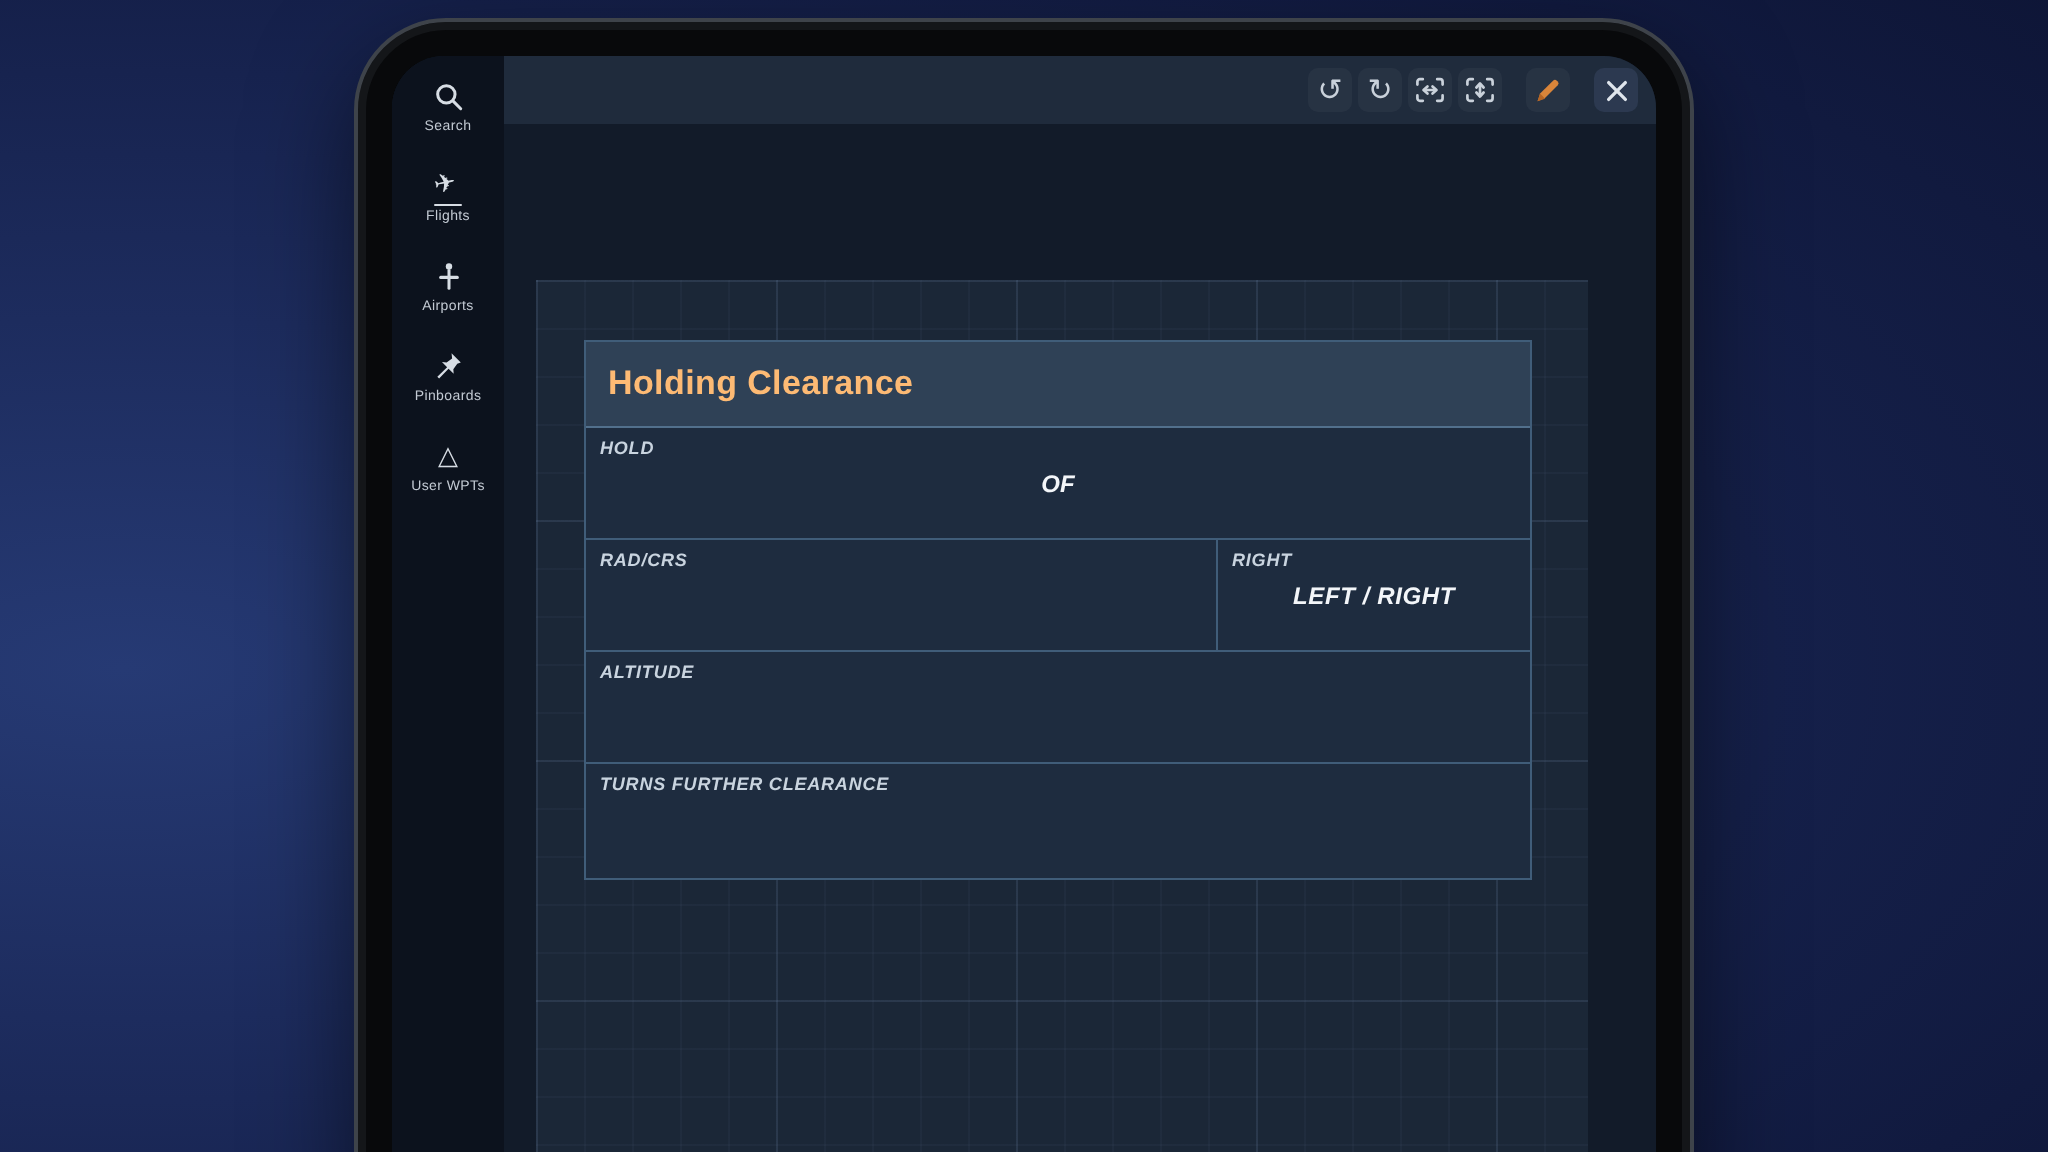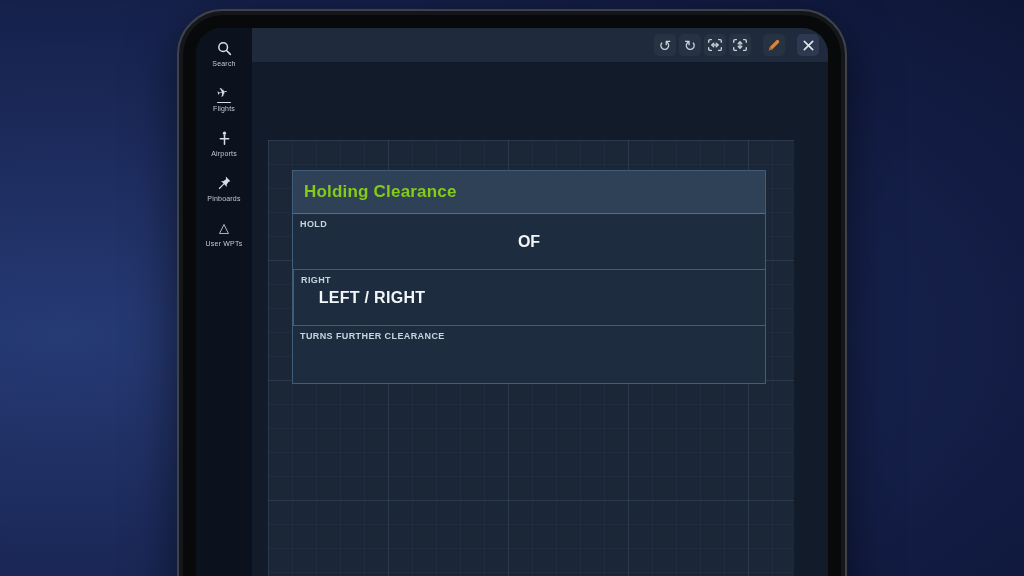--- a/index.html
+++ b/index.html
@@ -73,38 +73,38 @@
   }
 
   
   .form {
     position: absolute; left: 24px; top: 30px; width: 474px;
     border: 1.5px solid #405d79; background: #1e2c3f;
   }
   .form-title {
     height: 43px; background: #2f4156; border-bottom: 1.5px solid #52708c;
     display: flex; align-items: center; padding: 0 11px;
-    font-size: 17px; font-weight: bold; color: #84cc16; letter-spacing: 0.2px;
-  }
-  .form-row { position: relative; display: flex; border-bottom: 1.5px solid #405d79; }
+    font-size: 17px; font-weight: bold; color: #fdba74; letter-spacing: 0.2px;
+  }
+  .form-row { position: relative; display: flex; border-bottom: 1.5px solid #405d79; font-style: italic; }
   .form-row:last-child { border-bottom: none; }
   .row-h { height: 56px; }
   .row-h2 { height: 57px; }
   .cell { position: relative; flex: 1; }
   .cell.turns { flex: 0 0 157px; border-left: 1.5px solid #405d79; }
   .cell-label {
     position: absolute; top: 5px; left: 7px;
     font-size: 9px; font-weight: bold; color: #c9d4df; letter-spacing: 0.4px;
   }
   .cell-value {
     width: 100%; height: 100%; display: flex; align-items: center; justify-content: center;
     font-weight: bold; color: #f3f6f9;
   }
-  .cell-value.hold-v { font-size: 16px; }
-  .cell-value.turns-v { font-size: 16px; letter-spacing: 0.3px; }
+  .cell-value.hold-v { font-size: 12px; }
+  .cell-value.turns-v { font-size: 12px; letter-spacing: 0.3px; }
 
   svg { display: block; }
 </style>
 </head>
 <body>
 
 <div class="tablet">
   <div class="screen">
 
     <div class="sidebar">
@@ -226,26 +226,36 @@
             <div class="form-title">Holding Clearance</div>
 
             <div class="form-row row-h">
               <div class="cell">
                 <span class="cell-label">HOLD</span>
                 <div class="cell-value hold-v">OF</div>
               </div>
             </div>
 
             <div class="form-row row-h">
+              <div class="cell">
+                <span class="cell-label">RAD/CRS</span>
+                <div class="cell-value"></div>
+              </div>
               <div class="cell turns">
                 <span class="cell-label">RIGHT</span>
                 <div class="cell-value turns-v">LEFT / RIGHT</div>
               </div>
             </div>
 
+            <div class="form-row row-h">
+              <div class="cell">
+                <span class="cell-label">ALTITUDE</span>
+                <div class="cell-value"></div>
+              </div>
+            </div>
 
             <div class="form-row row-h2">
               <div class="cell">
                 <span class="cell-label">TURNS FURTHER CLEARANCE</span>
                 <div class="cell-value"></div>
               </div>
             </div>
 
           </div>
 

